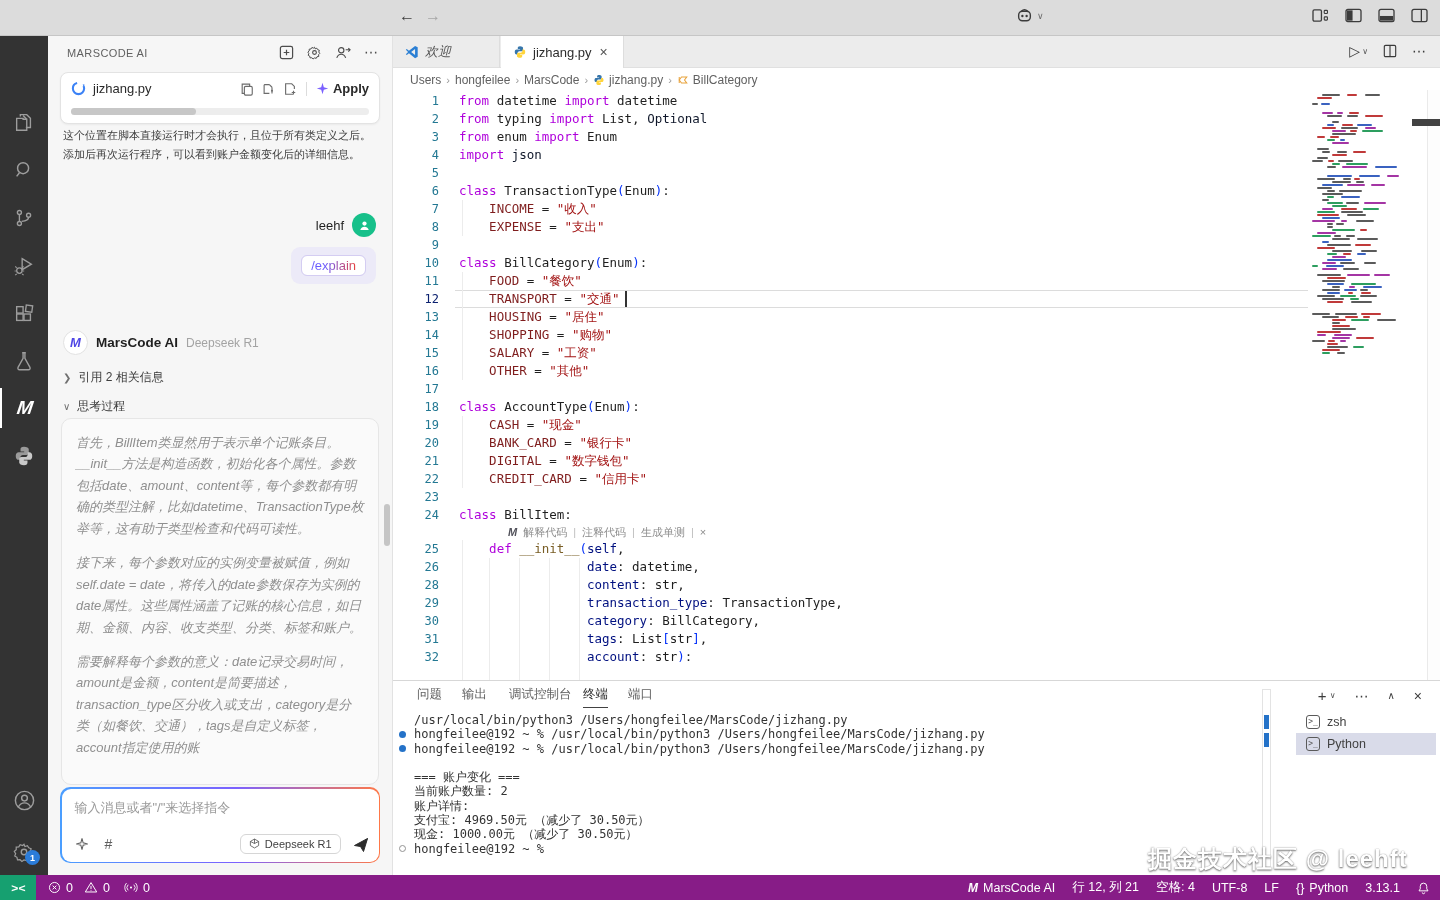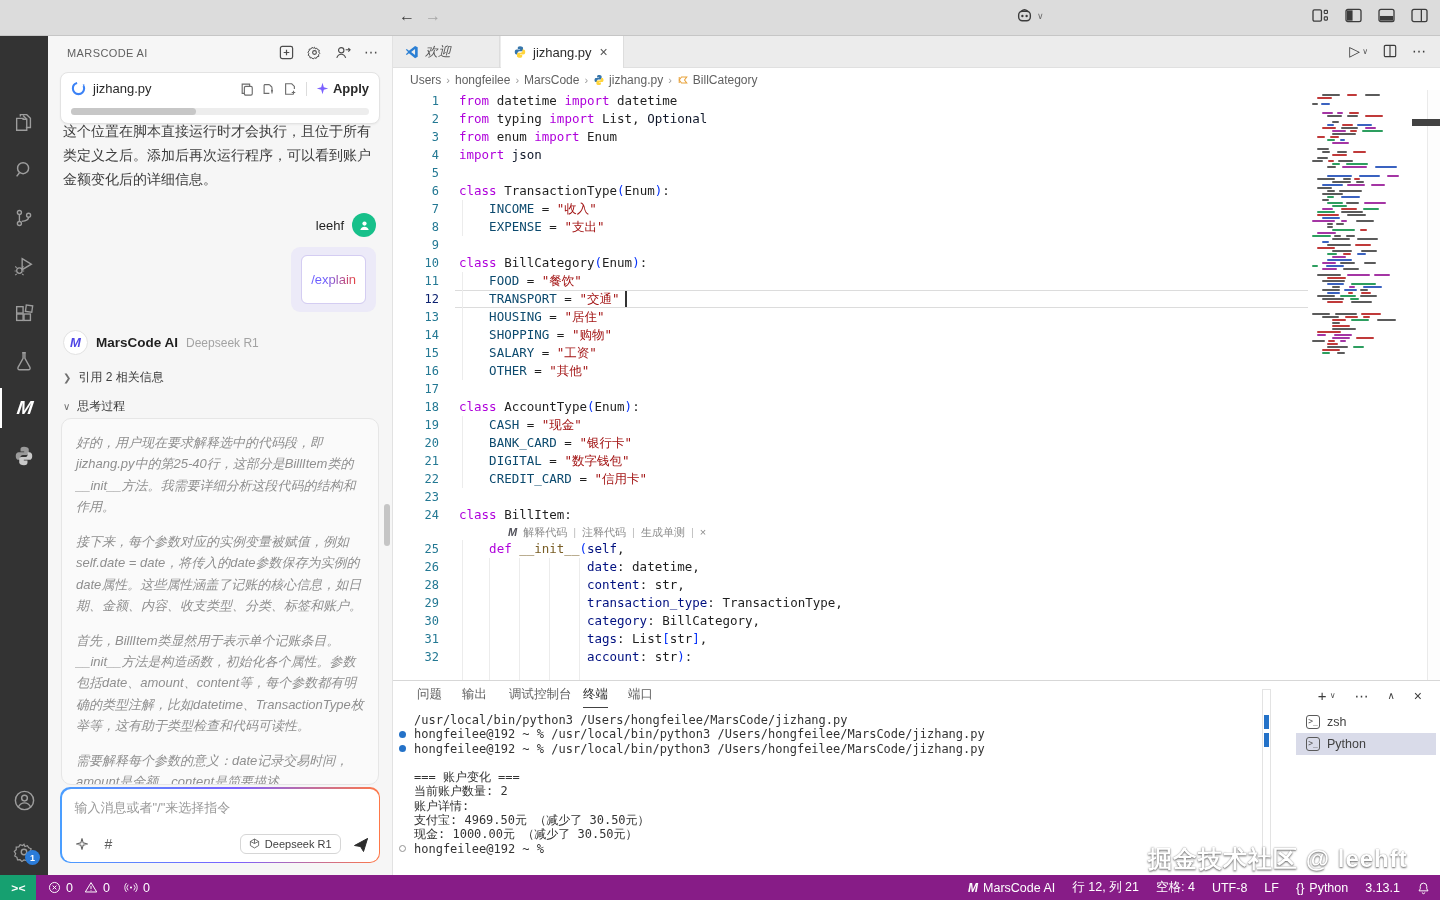--- a/index.html
+++ b/index.html
@@ -32,26 +32,26 @@
   .sb-icons { position:absolute; right:14px; top:8px; display:flex; gap:13px; align-items:center; color:#4d4d4d; }
   #apply-card { position:absolute; left:12px; top:36px; width:320px; height:52px; background:#fff;
     border:1px solid #e3e3e3; border-radius:8px; box-shadow:0 1px 2px rgba(0,0,0,.05); }
   #apply-row { display:flex; align-items:center; gap:7px; padding:8px 10px 4px 10px; }
   #apply-file { font-size:13px; color:#2a2a2a; flex:1; }
   .card-ic { color:#6c6c6c; }
   #apply-sep { width:1px; height:14px; background:#dcdcdc; margin:0 2px; }
   #apply-btn { display:flex; align-items:center; gap:4px; font-size:13px; font-weight:bold; color:#2a2a2a; }
   #apply-progress { position:absolute; left:10px; right:10px; bottom:8px; height:7px; border-radius:4px; background:#ededed; }
   #apply-progress-fill { width:42%; height:7px; border-radius:4px; background:#c7c7c7; }
-  #chat-para { position:absolute; left:15px; top:84px; width:316px; font-size:14px; color:#3d3d3d; line-height:1.7; }
+  #chat-para { position:absolute; left:15px; top:90px; width:316px; font-size:11px; color:#3d3d3d; line-height:1.7; }
   #user-row { position:absolute; right:16px; top:177px; display:flex; align-items:center; gap:8px; }
   #user-name { font-size:13px; color:#1f1f1f; }
   #user-avatar { width:24px; height:24px; border-radius:50%; background:#17c08a; display:flex; align-items:center; justify-content:center; }
   #cmd-bubble { position:absolute; right:16px; top:211px; background:#eceaf8; border-radius:9px; padding:8px 10px; }
-  #cmd-chip { background:#fff; border:1px solid #d4cdf2; border-radius:6px; padding:16px 9px; font-size:13px;
+  #cmd-chip { background:#fff; border:1px solid #d4cdf2; border-radius:6px; padding:2px 9px; font-size:13px;
     background-clip:padding-box; }
   #cmd-chip span { background:linear-gradient(90deg,#6a5cff 30%,#e8433f); -webkit-background-clip:text; background-clip:text; color:transparent; font-weight:500; }
   #ai-row { position:absolute; left:15px; top:294px; display:flex; align-items:center; gap:8px; }
   #ai-logo { width:25px; height:25px; border-radius:50%; background:#fff; border:1px solid #e2e2e2;
     display:flex; align-items:center; justify-content:center; font-weight:bold; font-style:italic; font-size:13px;
     color:#4f46e5; }
   #ai-name { font-size:13.5px; font-weight:bold; color:#1f1f1f; }
   #ai-model { font-size:12px; color:#a3a3a3; }
   .fold-row { position:absolute; left:15px; font-size:12px; color:#3d3d3d; display:flex; gap:7px; align-items:center; }
   .fold-chev { color:#707070; font-size:10px; }
@@ -79,21 +79,21 @@
     display:flex; align-items:center; gap:5px; padding-left:17px; font-size:12px; color:#616161; }
   .bc-sep { color:#9a9a9a; font-size:11px; }
   .bc-item { display:flex; align-items:center; gap:4px; }
 
   #code-area { position:absolute; left:393px; top:90px; width:1047px; height:590px; background:#fff; overflow:hidden; }
   #code-rows { position:absolute; left:0; top:2px; width:1034px; }
   .crow { display:flex; height:18px; line-height:18px; font-family:"DejaVu Sans Mono", monospace; font-size:12.5px; }
   .cnum { width:46px; text-align:right; color:#237893; flex:0 0 46px; font-size:12px; }
   .ctext { white-space:pre; padding-left:20px; color:#1f1f1f; }
   .crow.cur .cnum { color:#0b216f; }
-  .tk-k{color:#AF00DB} .tk-o{color:#1f1f1f} .tk-s{color:#A31515} .tk-g{color:#0c4a6e}
+  .tk-k{color:#AF00DB} .tk-o{color:#1f1f1f} .tk-s{color:#A31515} .tk-g{color:#7f1d1d}
   .tk-p{color:#0431FA} .tk-d{color:#0f172a} .tk-b{color:#001080} .tk-f{color:#795E26}
   #codelens { height:16px; line-height:16px; display:flex; align-items:center; gap:6px; padding-left:115px;
     font-size:11px; color:#8c8c8c; font-family:"Liberation Sans",sans-serif; }
   #codelens .cl-logo { font-weight:bold; font-style:italic; color:#52525b; font-size:11px; }
   .cl-sep { color:#bdbdbd; }
   #curline { position:absolute; left:62px; top:200px; width:853px; height:18px;
     border-top:1px solid #dcdcdc; border-bottom:1px solid #dcdcdc; pointer-events:none; }
   #cursor { position:absolute; left:232px; top:201px; width:1.5px; height:16px; background:#333; }
   .iguide { position:absolute; width:1px; background:#ececec; }
   #minimap { position:absolute; left:917px; top:0; width:116px; height:590px; background:#fff; }
@@ -311,23 +311,22 @@
   <div class="fold-row" style="top:333px">
     <span class="fold-chev">❯</span>
     <span>引用 2 相关信息</span>
   </div>
   <div class="fold-row" style="top:362px">
     <span class="fold-chev">∨</span>
     <span>思考过程</span>
   </div>
 
   <div id="think-box">
-    <p>好的，用户现在要求解释选中的代码段，即jizhang.py中的第25-40行，这部分是BillItem类的__init__方法。我需要详细分析这段代码的结构和作用。</p>
+    <p>首先，BillItem类显然用于表示单个记账条目。__init__方法是构造函数，初始化各个属性。参数包括date、amount、content等，每个参数都有明确的类型注解，比如datetime、TransactionType枚举等，这有助于类型检查和代码可读性。</p>
     <p>接下来，每个参数对应的实例变量被赋值，例如self.date = date，将传入的date参数保存为实例的date属性。这些属性涵盖了记账的核心信息，如日期、金额、内容、收支类型、分类、标签和账户。</p>
-    <p>首先，BillItem类显然用于表示单个记账条目。__init__方法是构造函数，初始化各个属性。参数包括date、amount、content等，每个参数都有明确的类型注解，比如datetime、TransactionType枚举等，这有助于类型检查和代码可读性。</p>
     <p>需要解释每个参数的意义：date记录交易时间，amount是金额，content是简要描述，transaction_type区分收入或支出，category是分类（如餐饮、交通），tags是自定义标签，account指定使用的账</p>
   </div>
 
   <div id="sb-scroll"></div>
 
   <div id="input-wrap">
     <div id="input-inner">
       <div id="input-ph">输入消息或者"/"来选择指令</div>
       <div id="input-left-ics">
         <svg width="14" height="14" viewBox="0 0 16 16">

